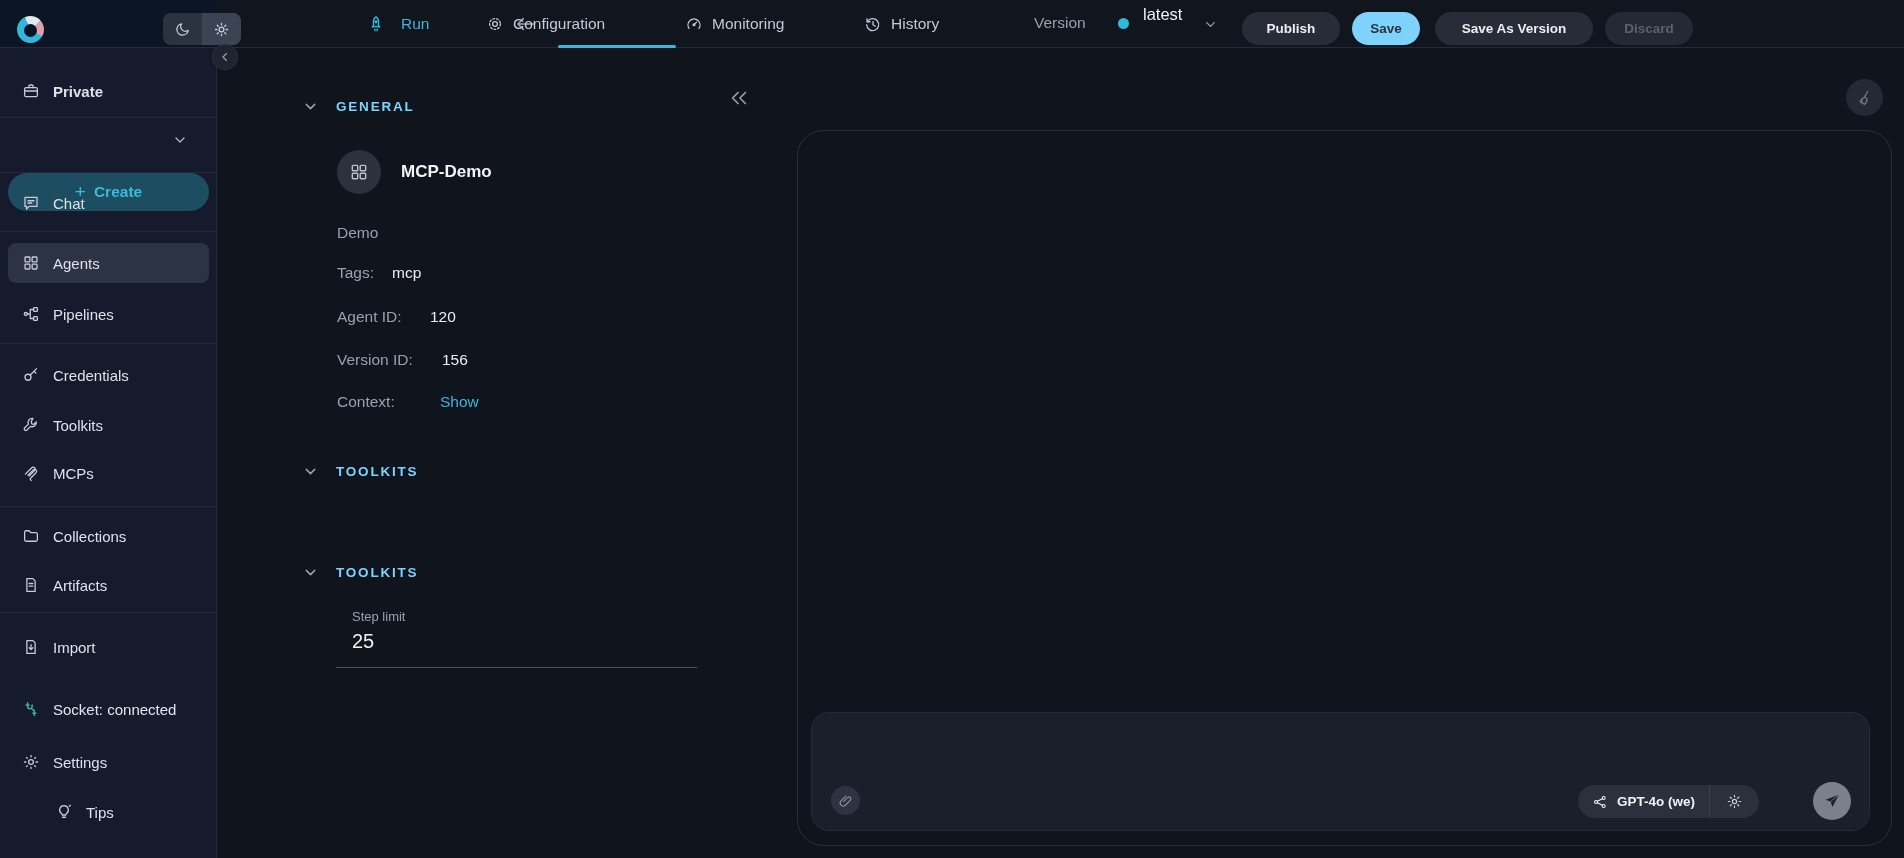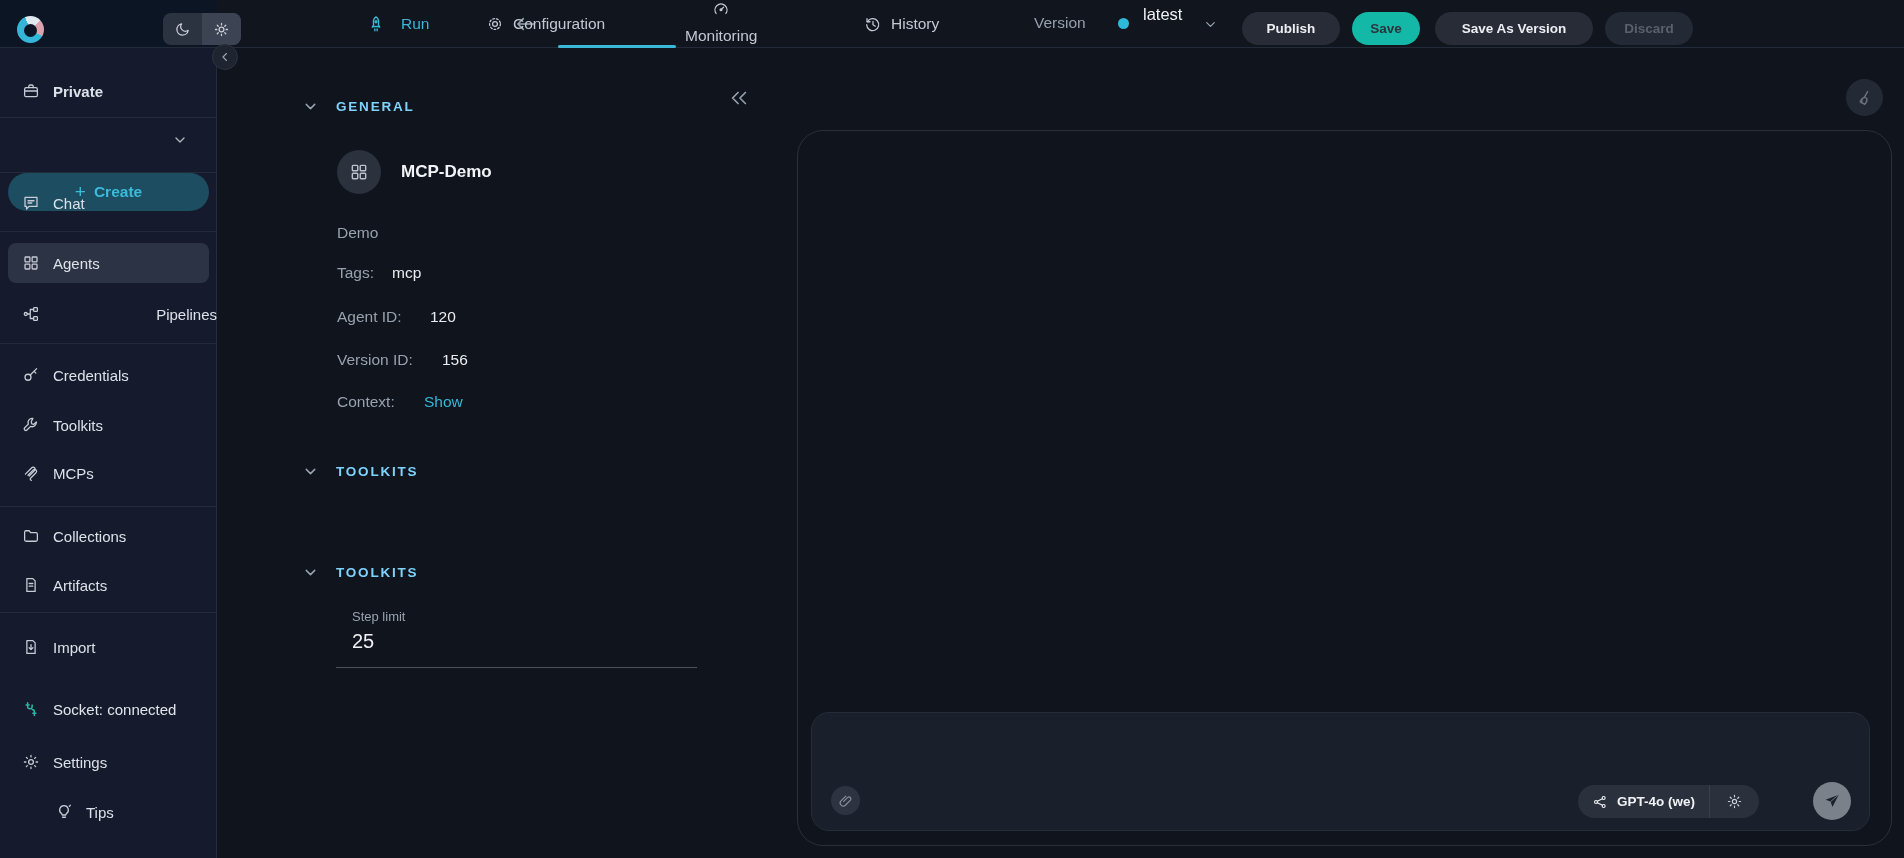--- a/index.html
+++ b/index.html
@@ -30,21 +30,21 @@
   .tab-underline { position:absolute; left:341px; top:45px; width:118px; height:3px;
     background:#3ab7d9; border-radius:2px; }
   .version-label { position:absolute; left:1034px; top:14px; font-size:15.5px; color:#97a0ac; }
   .version-dot { position:absolute; left:1118px; top:18px; width:11px; height:11px;
     border-radius:50%; background:#2fb9da; }
   .version-value { position:absolute; left:1143px; top:5px; font-size:16.5px; color:#eef1f5; font-weight:500; }
   .version-chevron { position:absolute; left:1203px; top:17px; color:#9aa3af; }
   .pill-btn { position:absolute; top:12px; height:33px; border-radius:17px; background:#272c37;
     color:#eceef2; font-size:13.5px; font-weight:600; display:flex; align-items:center;
     justify-content:center; padding:0 18px; cursor:pointer; border:none; font-family:inherit; }
-  .pill-btn.save { background:#14b8a6; color:#2d333e; }
+  .pill-btn.save { background:#7dd3fc; color:#2d333e; }
   .pill-btn.discard { background:#242936; color:#5a616b; }
 
   
   .sidebar { position:absolute; left:0; top:48px; width:217px; height:810px;
     background:#151a2c; border-right:1px solid #262c3c; }
   .sb-row { position:absolute; left:0; width:217px; height:40px; display:flex;
     align-items:center; gap:13px; padding-left:22px; color:#dde1e8; font-size:15px; cursor:pointer; }
   .sb-row .sb-ic { color:#c7ccd5; flex:0 0 auto; }
   .sb-divider { position:absolute; left:0; width:217px; height:1px; background:#242a3c; }
   .sb-selected { position:absolute; left:8px; width:201px; height:40px; background:#2b3344; border-radius:8px; }
@@ -60,21 +60,21 @@
 
   
   .sec-header { position:absolute; display:flex; align-items:center; gap:17px; color:#7dd3fc;
     font-size:13.5px; font-weight:700; letter-spacing:1.8px; cursor:pointer; }
   .sec-header .chev { color:#9aa3af; }
   .avatar { position:absolute; left:337px; top:150px; width:44px; height:44px; border-radius:50%;
     background:#2b313d; display:flex; align-items:center; justify-content:center; color:#bcc2cc; }
   .agent-name { position:absolute; left:401px; top:162px; font-size:17px; font-weight:700; color:#f2f4f7; }
   .field-label { position:absolute; font-size:15.5px; color:#99a1ad; }
   .field-value { position:absolute; font-size:15.5px; color:#e9ecf1; }
-  .link { color:#38b7d8; cursor:pointer; }
+  .link { color:#38b7d8; cursor:pointer;margin-left:16px; }
   .step-label { position:absolute; left:352px; top:609px; font-size:13px; color:#9aa2ae; }
   .step-value { position:absolute; left:352px; top:630px; font-size:20px; color:#eef0f4; }
   .step-underline { position:absolute; left:336px; top:667px; width:361px; height:1px; background:#4c535e; }
 
   
   .collapse-dbl { position:absolute; left:728px; top:86px; color:#99a1ad; cursor:pointer; }
   .broom-btn { position:absolute; left:1846px; top:79px; width:37px; height:37px; border-radius:50%;
     background:#242a35; display:flex; align-items:center; justify-content:center; color:#6f7682; cursor:pointer; }
   .chat-panel { position:absolute; left:797px; top:130px; width:1095px; height:716px;
     border:1px solid #2a303b; border-radius:26px; }
@@ -129,21 +129,21 @@
   <div class="tab-underline"></div>
 
   <div class="tab" style="left:269px;">
     <svg width="18" height="18" viewBox="0 0 24 24" fill="none" stroke="currentColor" stroke-width="1.7" stroke-linecap="round">
         <circle cx="12" cy="12" r="3.2"></circle>
         <circle cx="12" cy="12" r="7.2" stroke-dasharray="2.4 2.6"></circle>
       </svg>
     <span>Configuration</span>
   </div>
 
-  <div class="tab" style="left:468px;flex-direction:column;">
+  <div class="tab" style="left:468px;">
     <svg width="18" height="18" viewBox="0 0 24 24" fill="none" stroke="currentColor" stroke-width="1.7" stroke-linecap="round">
         <path d="M5.5 18a8 8 0 1 1 13 0"></path>
         <path d="M12 13l3.5-3.5"></path>
         <circle cx="12" cy="13" r="1.2"></circle>
       </svg>
     <span>Monitoring</span>
   </div>
 
   <div class="tab" style="left:647px;">
     <svg width="18" height="18" viewBox="0 0 24 24" fill="none" stroke="currentColor" stroke-width="1.7" stroke-linecap="round" stroke-linejoin="round">
@@ -205,21 +205,21 @@
   <div class="sb-row" style="top:195px;">
     <svg class="sb-ic" width="18" height="18" viewBox="0 0 24 24" fill="none" stroke="currentColor" stroke-width="1.7" stroke-linejoin="round">
         <rect x="4" y="4" width="6.5" height="6.5" rx="1"></rect>
         <rect x="13.5" y="4" width="6.5" height="6.5" rx="1"></rect>
         <rect x="4" y="13.5" width="6.5" height="6.5" rx="1"></rect>
         <rect x="13.5" y="13.5" width="6.5" height="6.5" rx="1"></rect>
       </svg>
     <span>Agents</span>
   </div>
 
-  <div class="sb-row" style="top:246px;justify-content:space-between;">
+  <div class="sb-row" style="top:246px;">
     <svg class="sb-ic" width="18" height="18" viewBox="0 0 24 24" fill="none" stroke="currentColor" stroke-width="1.7" stroke-linecap="round" stroke-linejoin="round">
         <circle cx="5" cy="12" r="2"></circle>
         <rect x="15.5" y="3.5" width="5" height="5" rx="1"></rect>
         <rect x="15.5" y="15.5" width="5" height="5" rx="1"></rect>
         <path d="M7 12h4M11 12V6h4.5M11 12v6h4.5"></path>
       </svg>
     <span>Pipelines</span>
   </div>
   <div class="sb-divider" style="top:295px;"></div>
 

